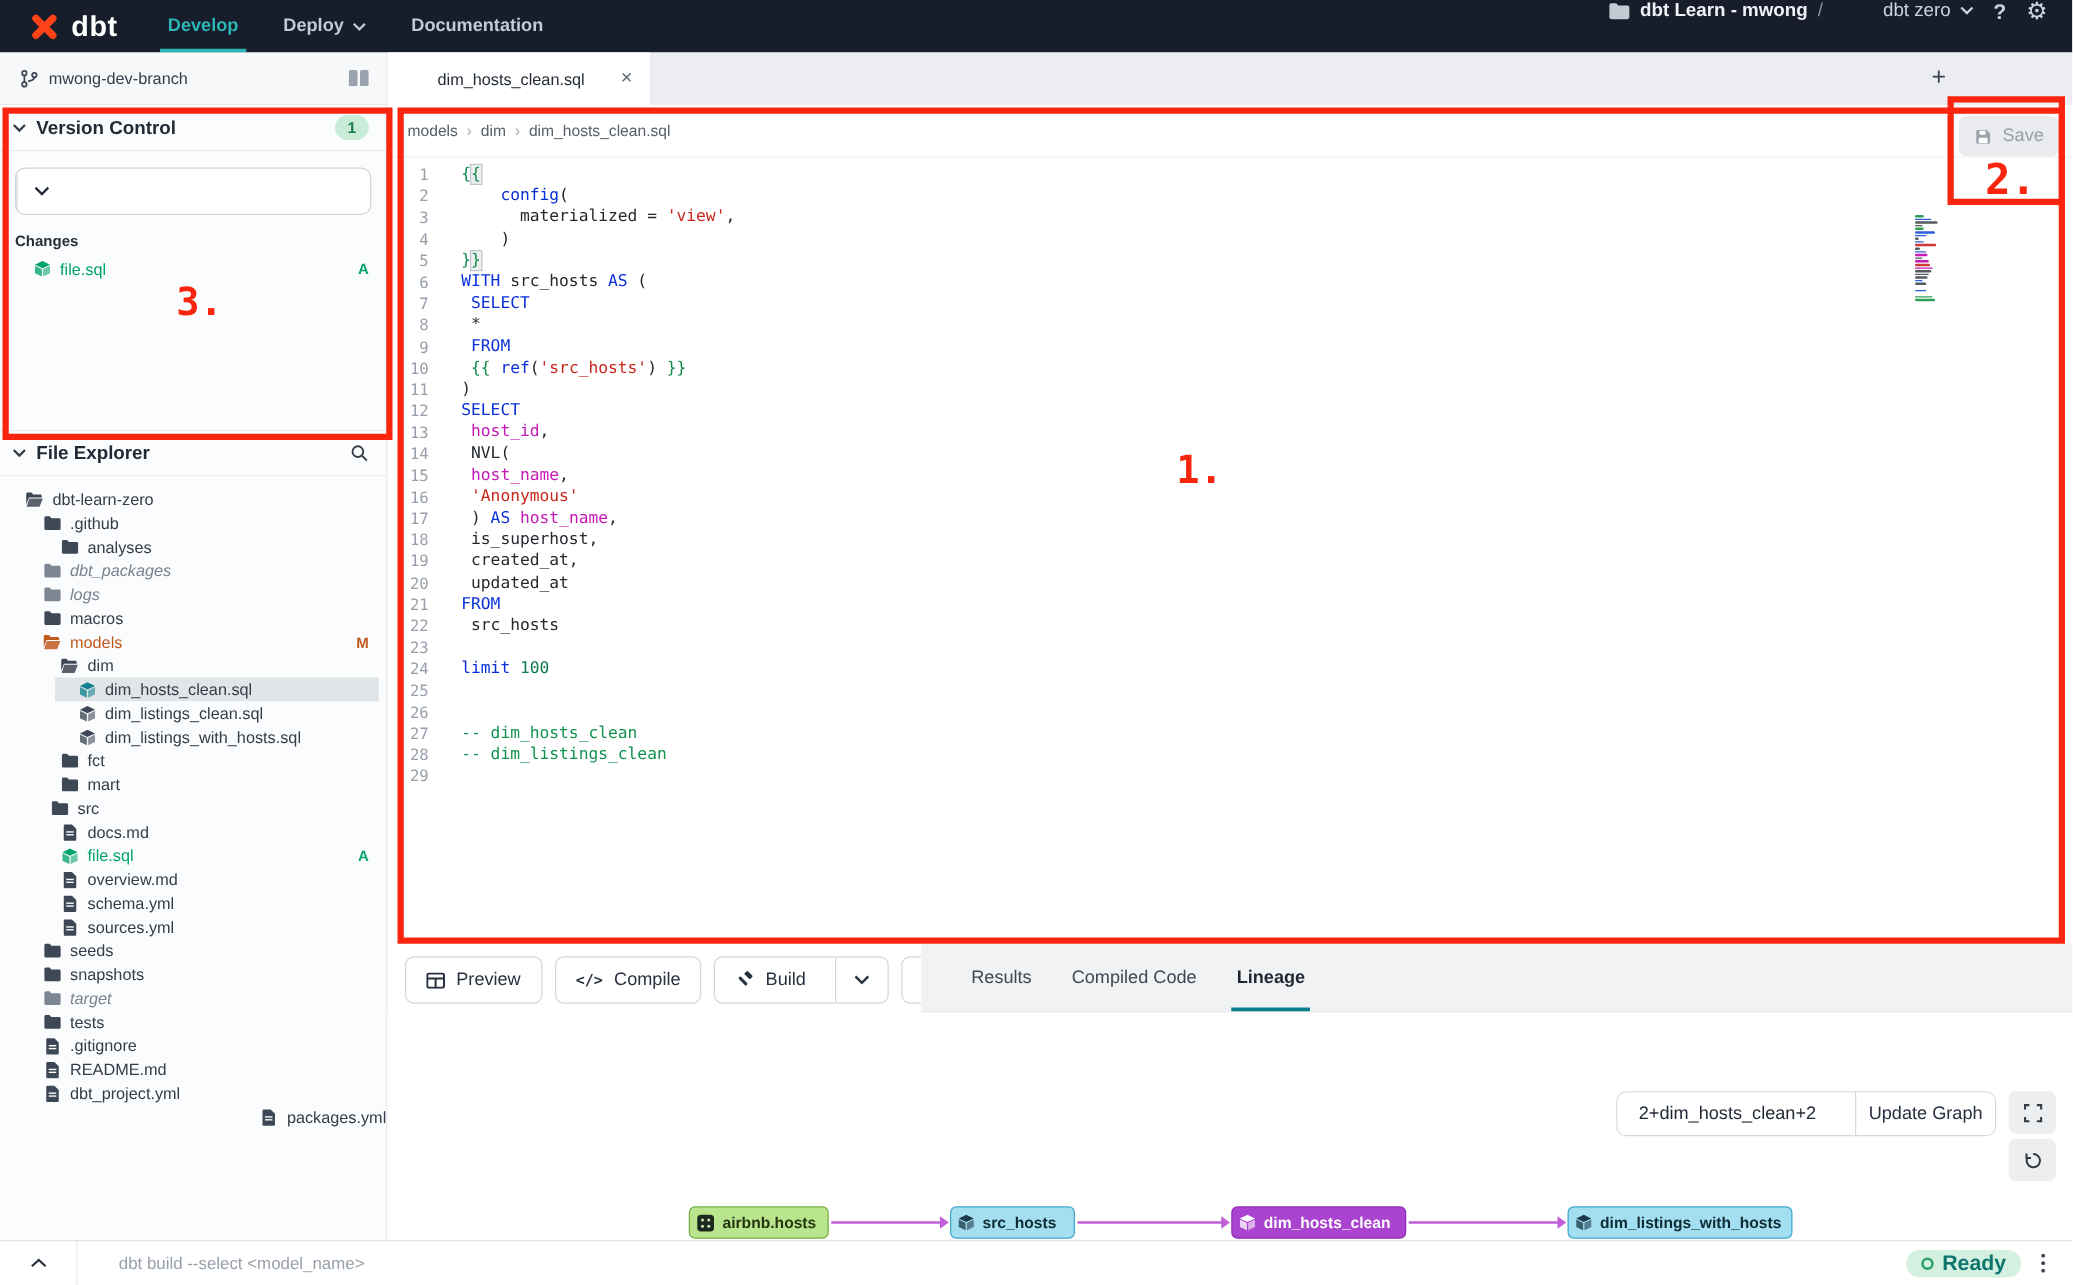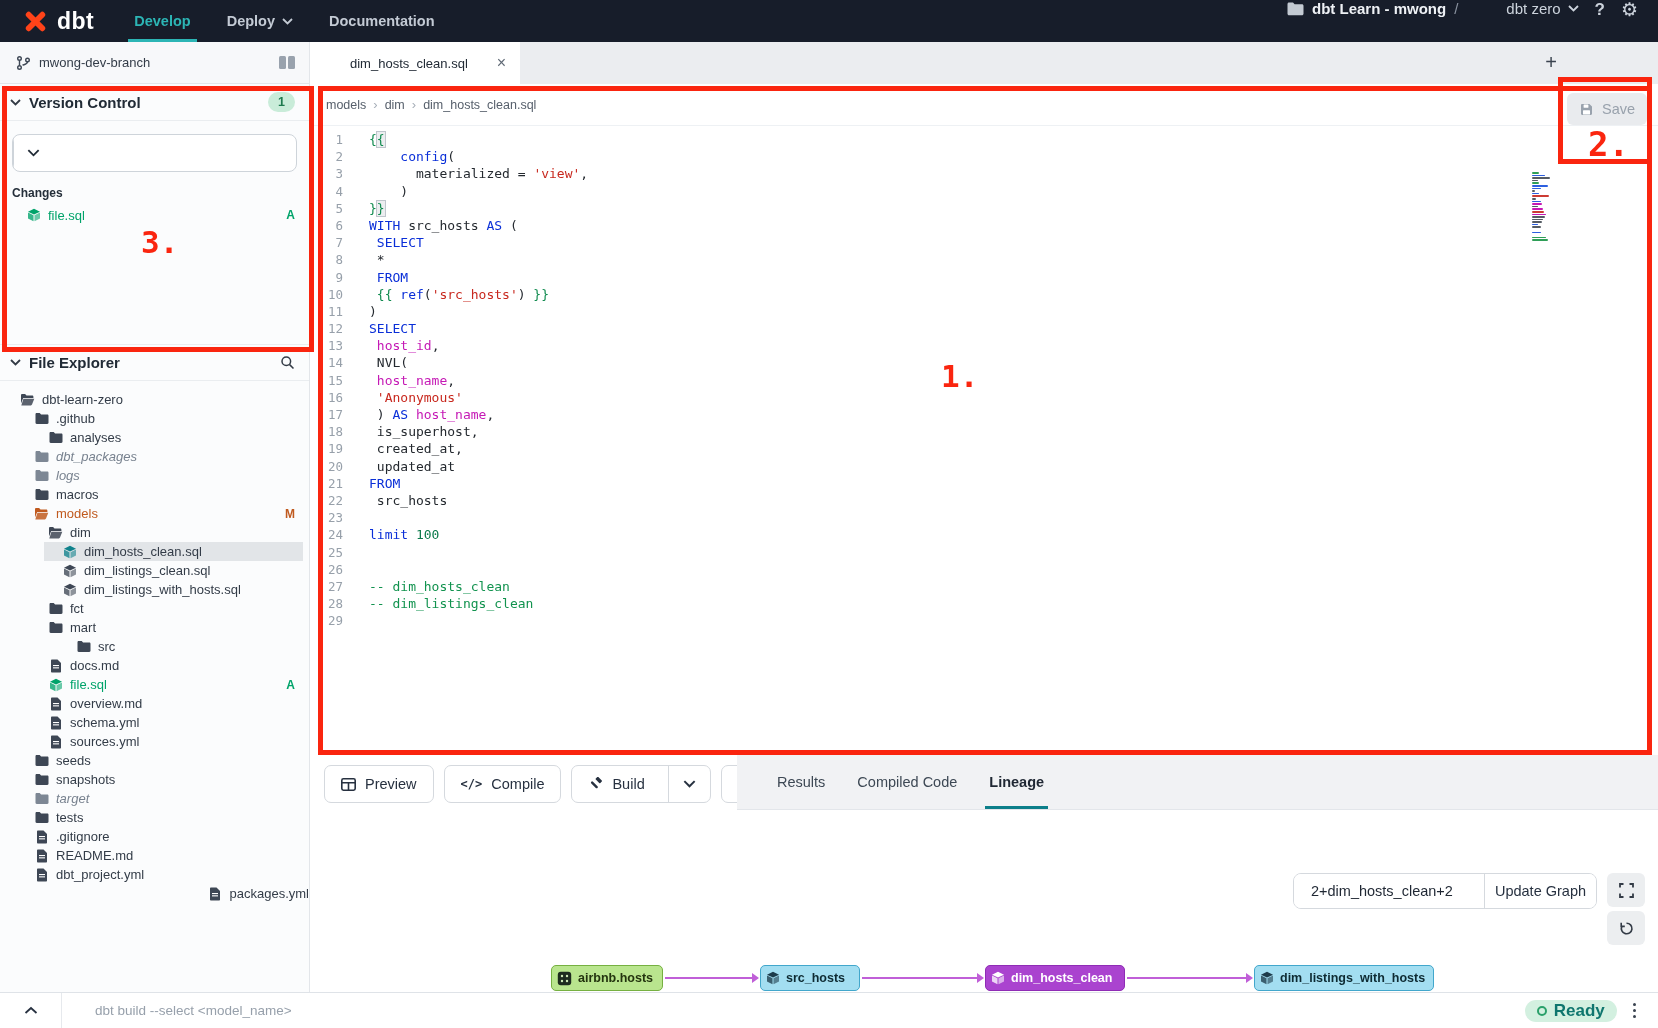--- a/index.html
+++ b/index.html
@@ -357,21 +357,21 @@
             <span class="lbl">fct</span>
           </div>
           <div class="trow" style="padding-left: 48px;">
             <span class="ticon">
               <svg width="14" height="13" viewBox="0 0 14 13">
                 <path fill="#3e4755" d="M.5 2.2C.5 1.5 1 1 1.7 1h3l1.4 1.6h6.2c.7 0 1.2.5 1.2 1.2v7c0 .7-.5 1.2-1.2 1.2H1.7C1 12 .5 11.5.5 10.8Z"></path>
               </svg>
             </span>
             <span class="lbl">mart</span>
           </div>
-          <div class="trow" style="padding-left: 76px;">
+          <div class="trow" style="padding-left: 40px;">
             <span class="ticon">
               <svg width="14" height="13" viewBox="0 0 14 13">
                 <path fill="#3e4755" d="M.5 2.2C.5 1.5 1 1 1.7 1h3l1.4 1.6h6.2c.7 0 1.2.5 1.2 1.2v7c0 .7-.5 1.2-1.2 1.2H1.7C1 12 .5 11.5.5 10.8Z"></path>
               </svg>
             </span>
             <span class="lbl">src</span>
           </div>
           <div class="trow" style="padding-left: 48px;">
             <span class="ticon">
               <svg width="12" height="14" viewBox="0 0 12 14">

